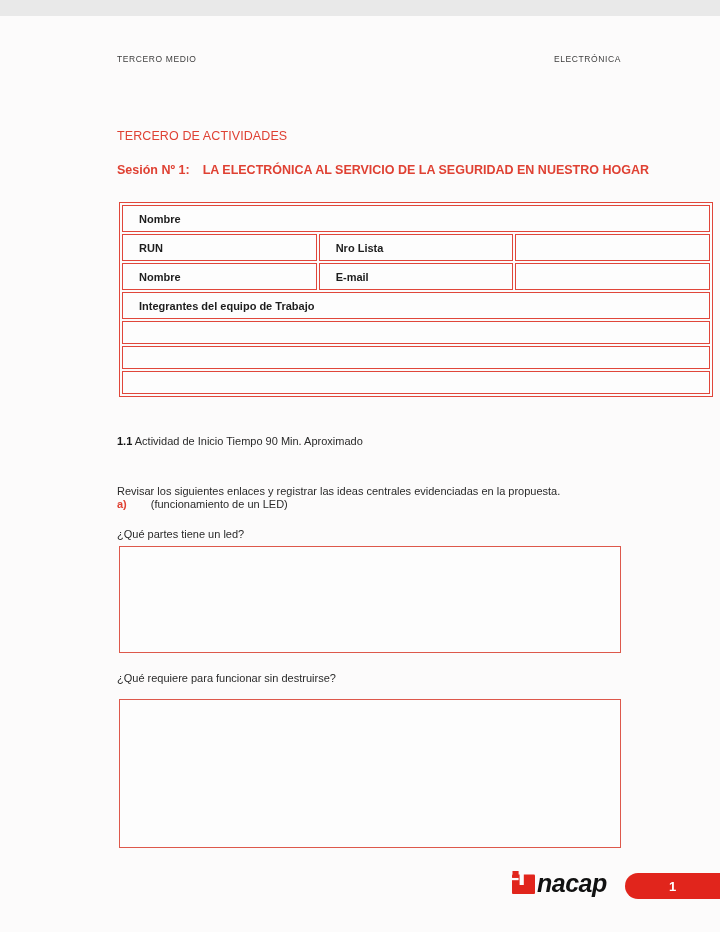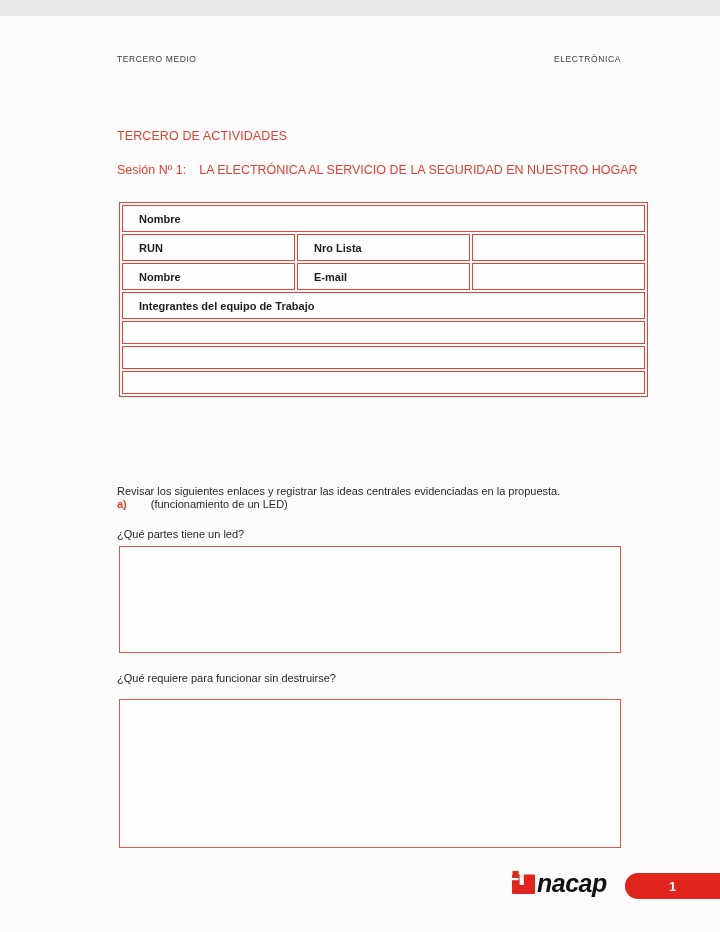--- a/index.html
+++ b/index.html
@@ -22,26 +22,26 @@
     font-size: 8.5px; letter-spacing: 0.6px; color: #3d3d3d;
   }
   
   .h-anexos {
     position: absolute; top: 113px; left: 117px;
     font-size: 12.5px; font-weight: 400; color: #df4133;
     letter-spacing: 0.1px;
   }
   .h-session {
     position: absolute; top: 147px; left: 117px;
-    font-size: 12.5px; font-weight: 400; color: #df4133;
+    font-size: 12.5px; font-weight: 700; color: #df4133;
     display: flex; gap: 13px; white-space: nowrap;
   }
   
   .form-table {
-    position: absolute; top: 186px; left: 119px; width: 529px;
+    position: absolute; top: 186px; left: 119px; width: 594px;
     border-collapse: separate; border-spacing: 2px;
     border: 1px solid #e0463a;
     table-layout: fixed;
   }
   .form-table td {
     border: 1px solid #e0463a;
     background: #fdfdfd;
     font-size: 11px; font-weight: bold; color: #1d1d1d;
     padding: 0 0 0 16px;
     vertical-align: middle;
@@ -123,20 +123,24 @@
     </tr>
     <tr class="empty-row">
       <td colspan="3"></td>
     </tr>
     <tr class="empty-row">
       <td colspan="3"></td>
     </tr>
   </tbody>
     </table>
 
+  <div class="line t-activity">
+    <b>1.1</b>
+    <span>Actividad de Inicio Tiempo 90 Min. Aproximado</span>
+  </div>
 
   <div class="line t-instructions">Revisar los siguientes enlaces y registrar las ideas centrales evidenciadas en la propuesta.</div>
 
   <div class="line t-link">
     <span class="marker">a)</span>
     <span class="note">(funcionamiento de un LED)</span>
   </div>
 
   <div class="line t-q1">¿Qué partes tiene un led?</div>
   <div class="answer-box box-1"></div>

